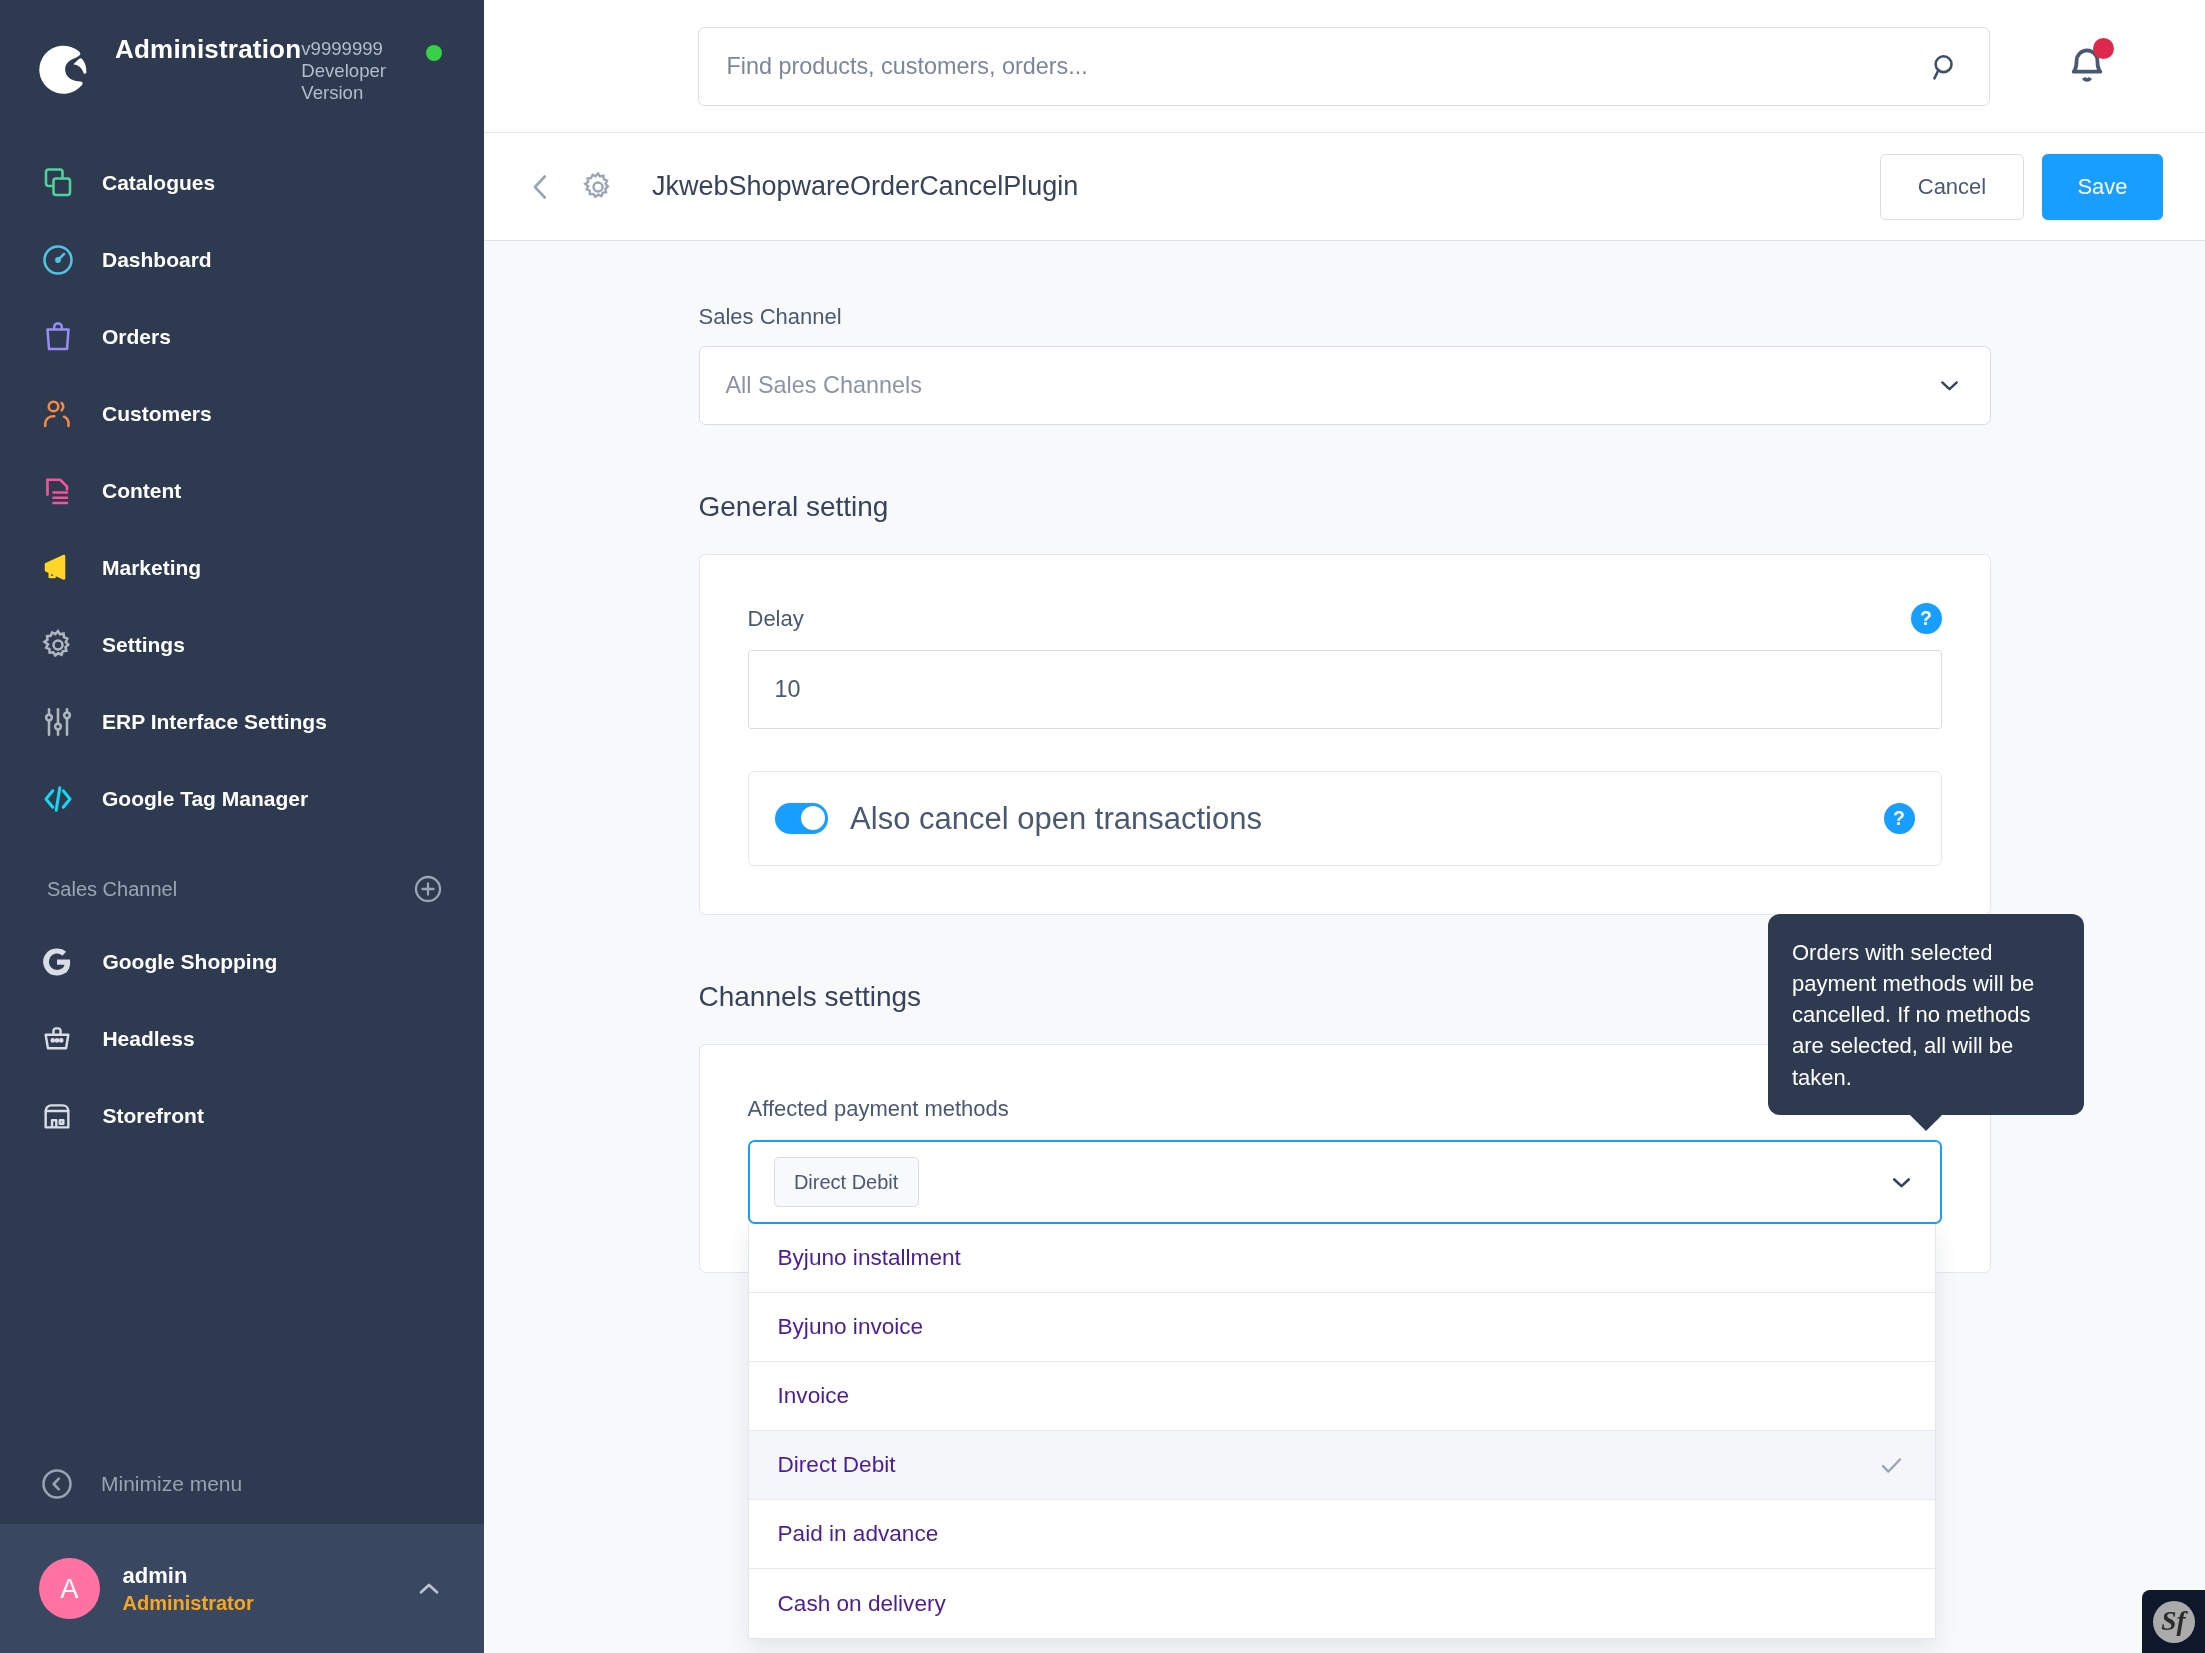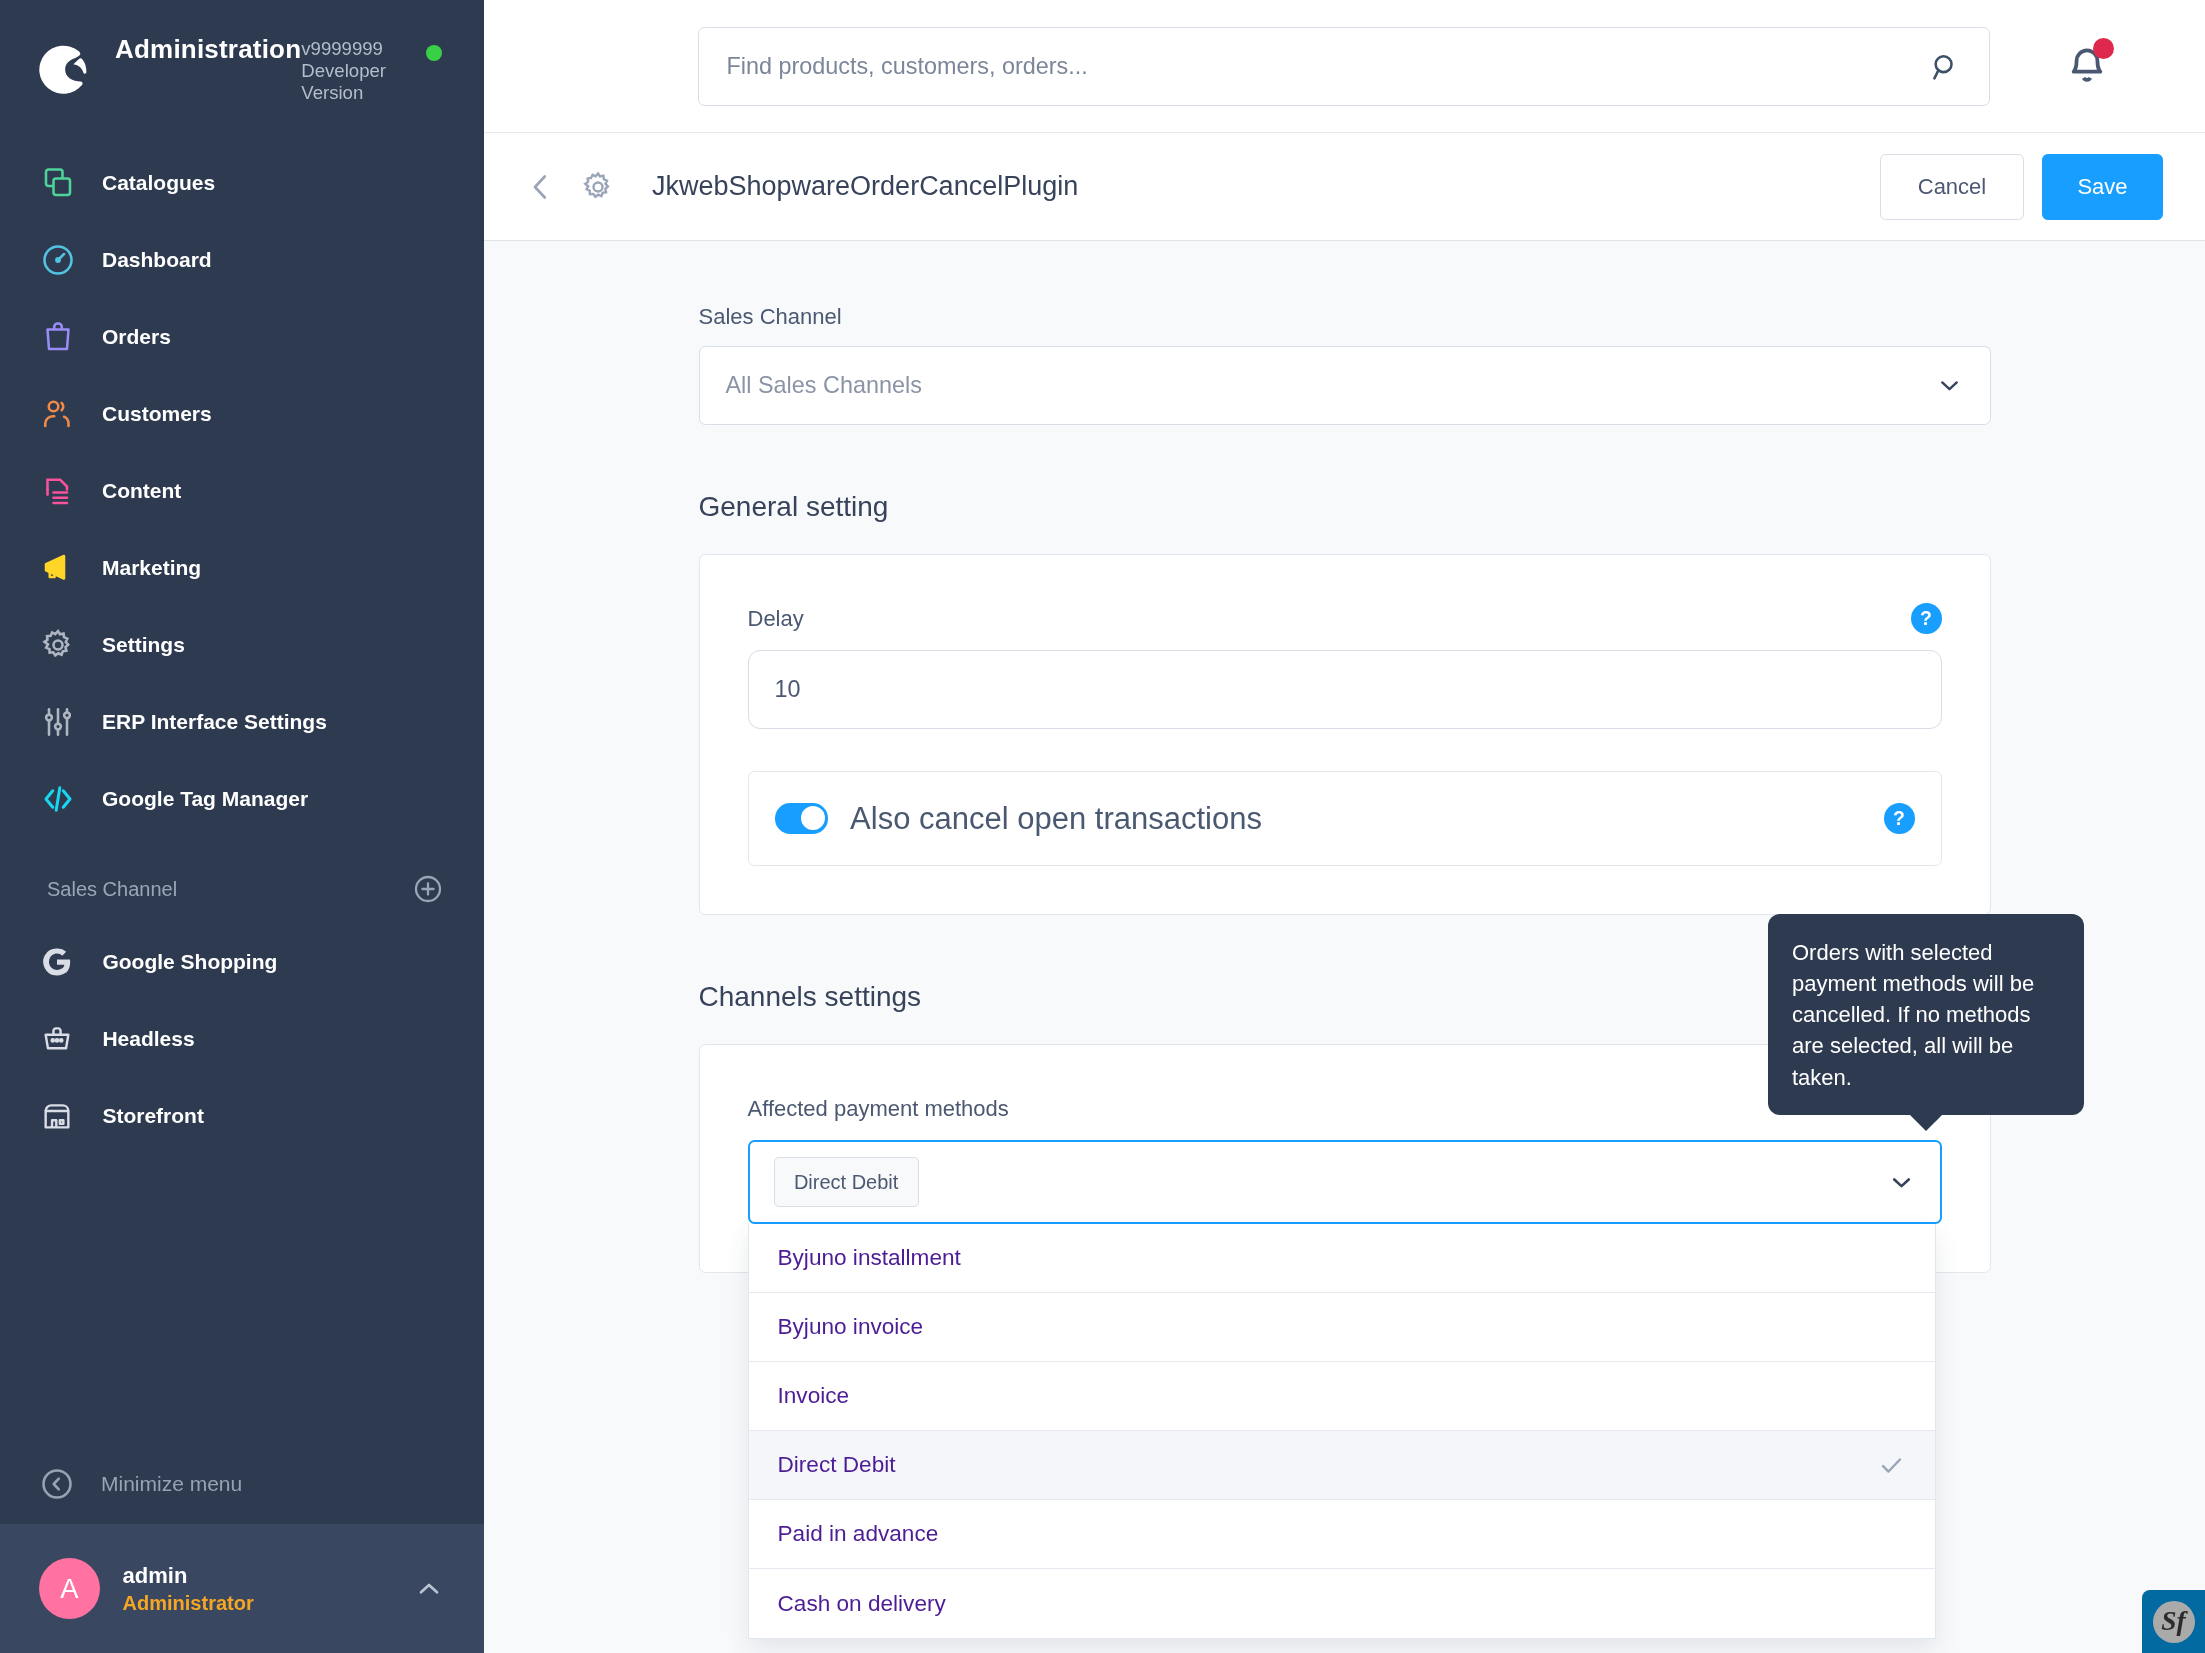--- a/index.html
+++ b/index.html
@@ -197,21 +197,21 @@
   }
 
   .row-label-line {
     display: flex; align-items: center; justify-content: space-between;
     margin-bottom: 16px;
   }
   .row-label-line .field-label { margin-bottom: 0; }
 
   .text-input {
     width: 100%; height: 79px;
-    border: 1.6px solid #d8dde6; border-radius: 12px;
+    border: 1.6px solid #d8dde6; border-radius: 3px;
     background: #fff; padding: 18px 26px;
     font-size: 23.4px; color: #4a5971;
     font-family: "Liberation Sans", sans-serif;
     outline: none;
   }
 
   .toggle-card {
     margin-top: 42px;
     border: 1.6px solid #e2e6ed; border-radius: 6.5px;
     background: #fff; height: 95px;
@@ -276,21 +276,21 @@
     position: absolute; left: 50%; bottom: -16px; transform: translateX(-50%);
     width: 0; height: 0;
     border-left: 17px solid transparent;
     border-right: 17px solid transparent;
     border-top: 17px solid #2e3a4f;
   }
 
   .sf-badge {
     position: absolute; right: 0; bottom: 0;
     width: 63px; height: 63px;
-    background: #0369a1; border-top-left-radius: 8px;
+    background: #0f172a; border-top-left-radius: 8px;
     display: flex; align-items: center; justify-content: center;
     z-index: 70; cursor: pointer;
   }
   .sf-circle {
     width: 42px; height: 42px; border-radius: 50%;
     background: #aaaaaa;
     display: flex; align-items: center; justify-content: center;
     color: #2b2b2b; font-size: 27.4px; font-style: italic;
     font-family: "Liberation Serif", serif; font-weight: 700;
     line-height: 1;

